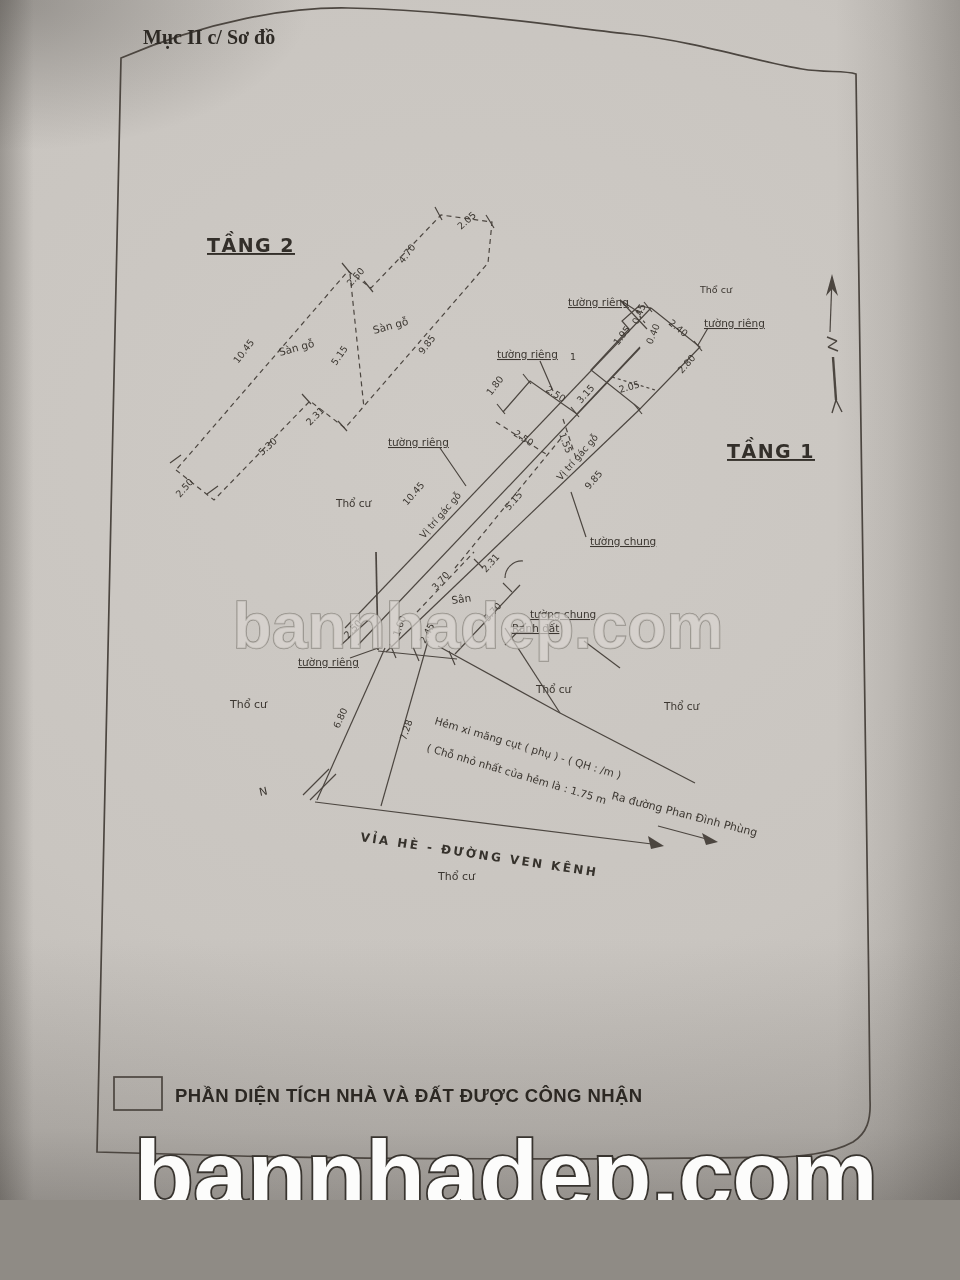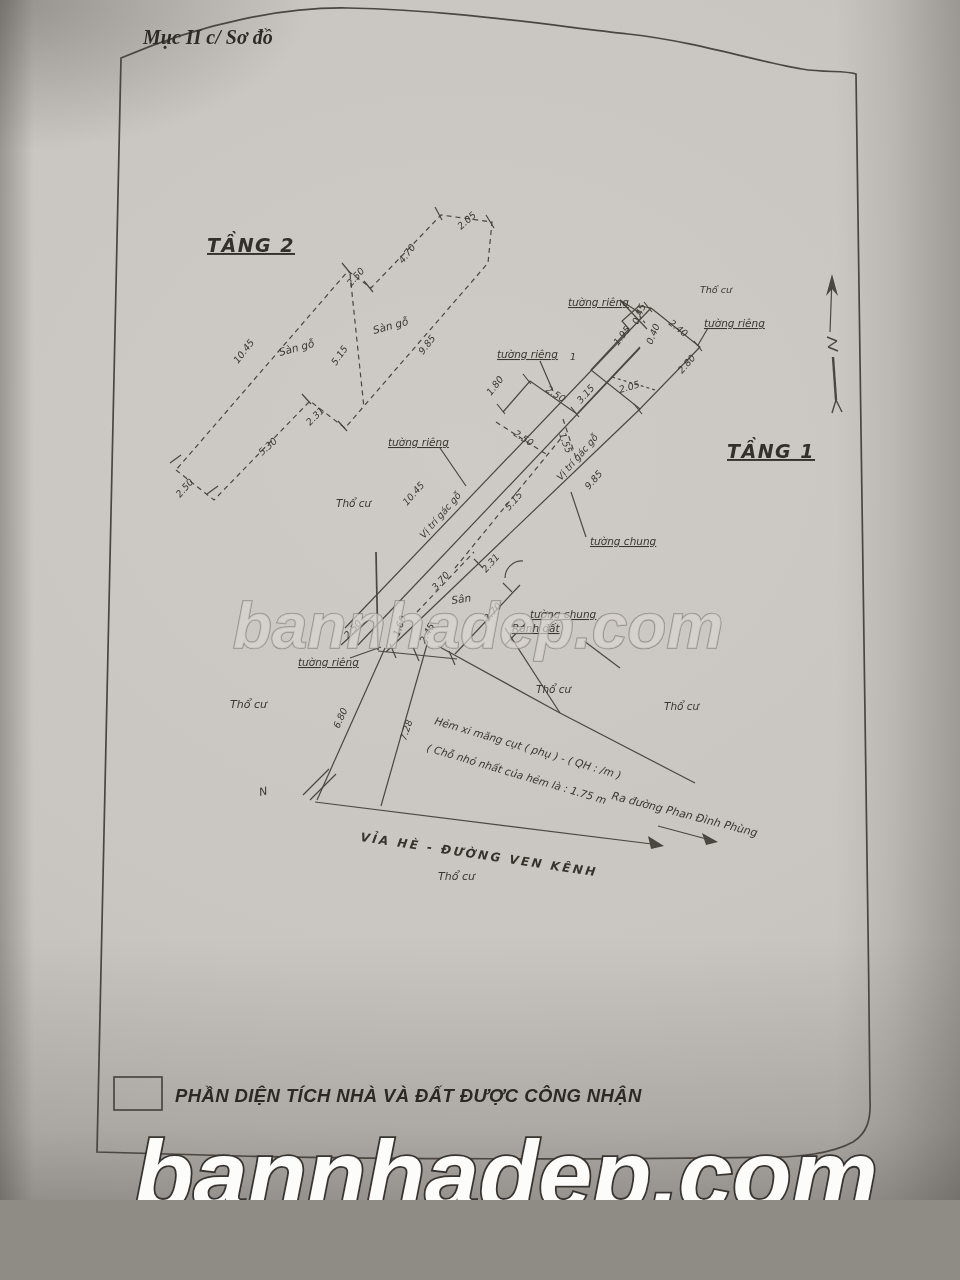--- a/index.html
+++ b/index.html
@@ -3,21 +3,20 @@
 <meta charset="utf-8">
 <style>
   html,body{margin:0;padding:0;background:#8f8b85;}
   #photo{
     position:relative;width:960px;height:1200px;overflow:hidden;
     background:
       radial-gradient(45% 18% at 1% 0%, rgba(35,32,28,.30), rgba(35,32,28,0) 70%),
       linear-gradient(180deg, rgba(0,0,0,0) 78%, rgba(35,31,27,.14) 94%, rgba(35,31,27,.28) 100%),
       linear-gradient(90deg, rgba(55,51,46,.32) 0%, rgba(55,51,46,0) 3.5%, rgba(55,51,46,0) 87%, rgba(55,51,46,.10) 93%, rgba(55,51,46,.30) 100%),
       radial-gradient(120% 80% at 48% 38%, #cecac5 0%, #c9c5c0 55%, #bfbbb6 85%, #b1ada8 100%);
-    font-style: italic;
   }
   svg{position:absolute;inset:0;}
   .d{fill:none;stroke:#4c4640;stroke-width:1.2px;}
   .bold{stroke-width:1.7px;}
   .dash{stroke-dasharray:5 4;}
   .dash2{stroke-dasharray:3 3;}
   .fillmark{fill:#4c4640;stroke:none;}
   text{fill:#3b3630;font-family:"DejaVu Sans",sans-serif;}
   .t9{font-size:9.5px;}
   .t10{font-size:10.5px;}

